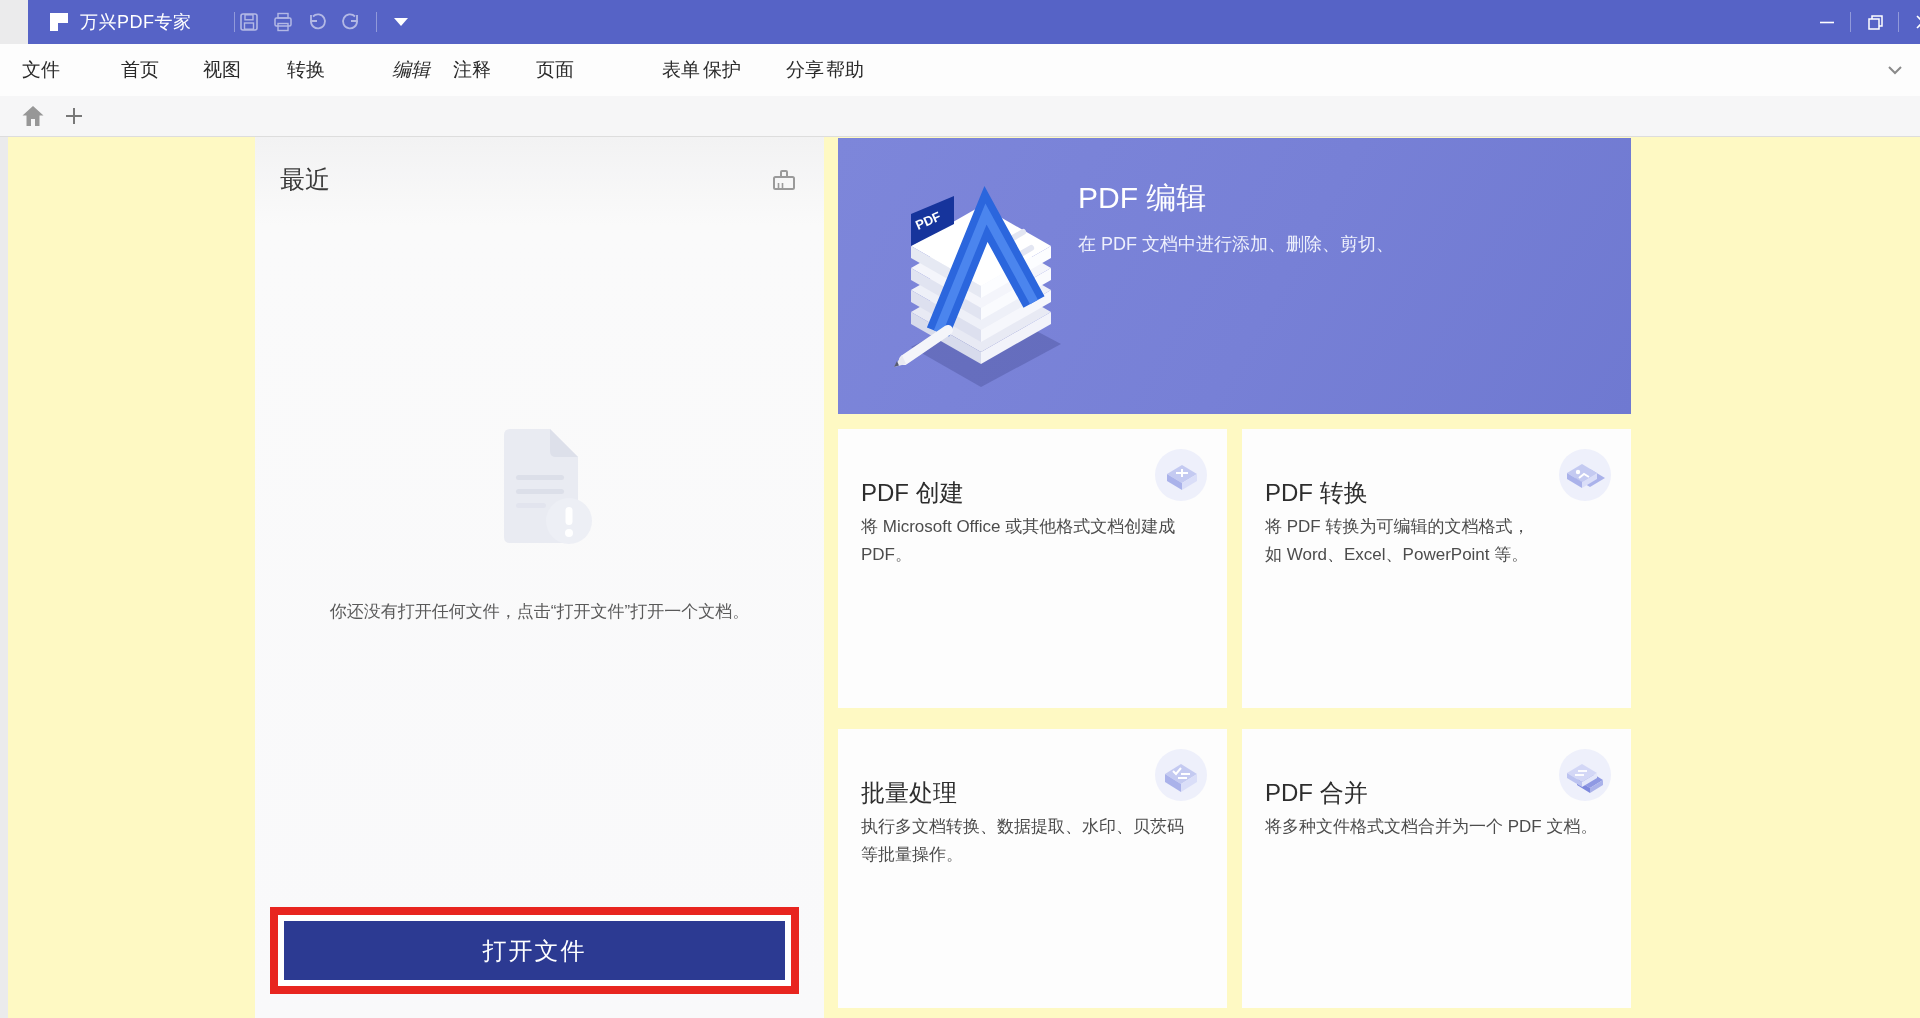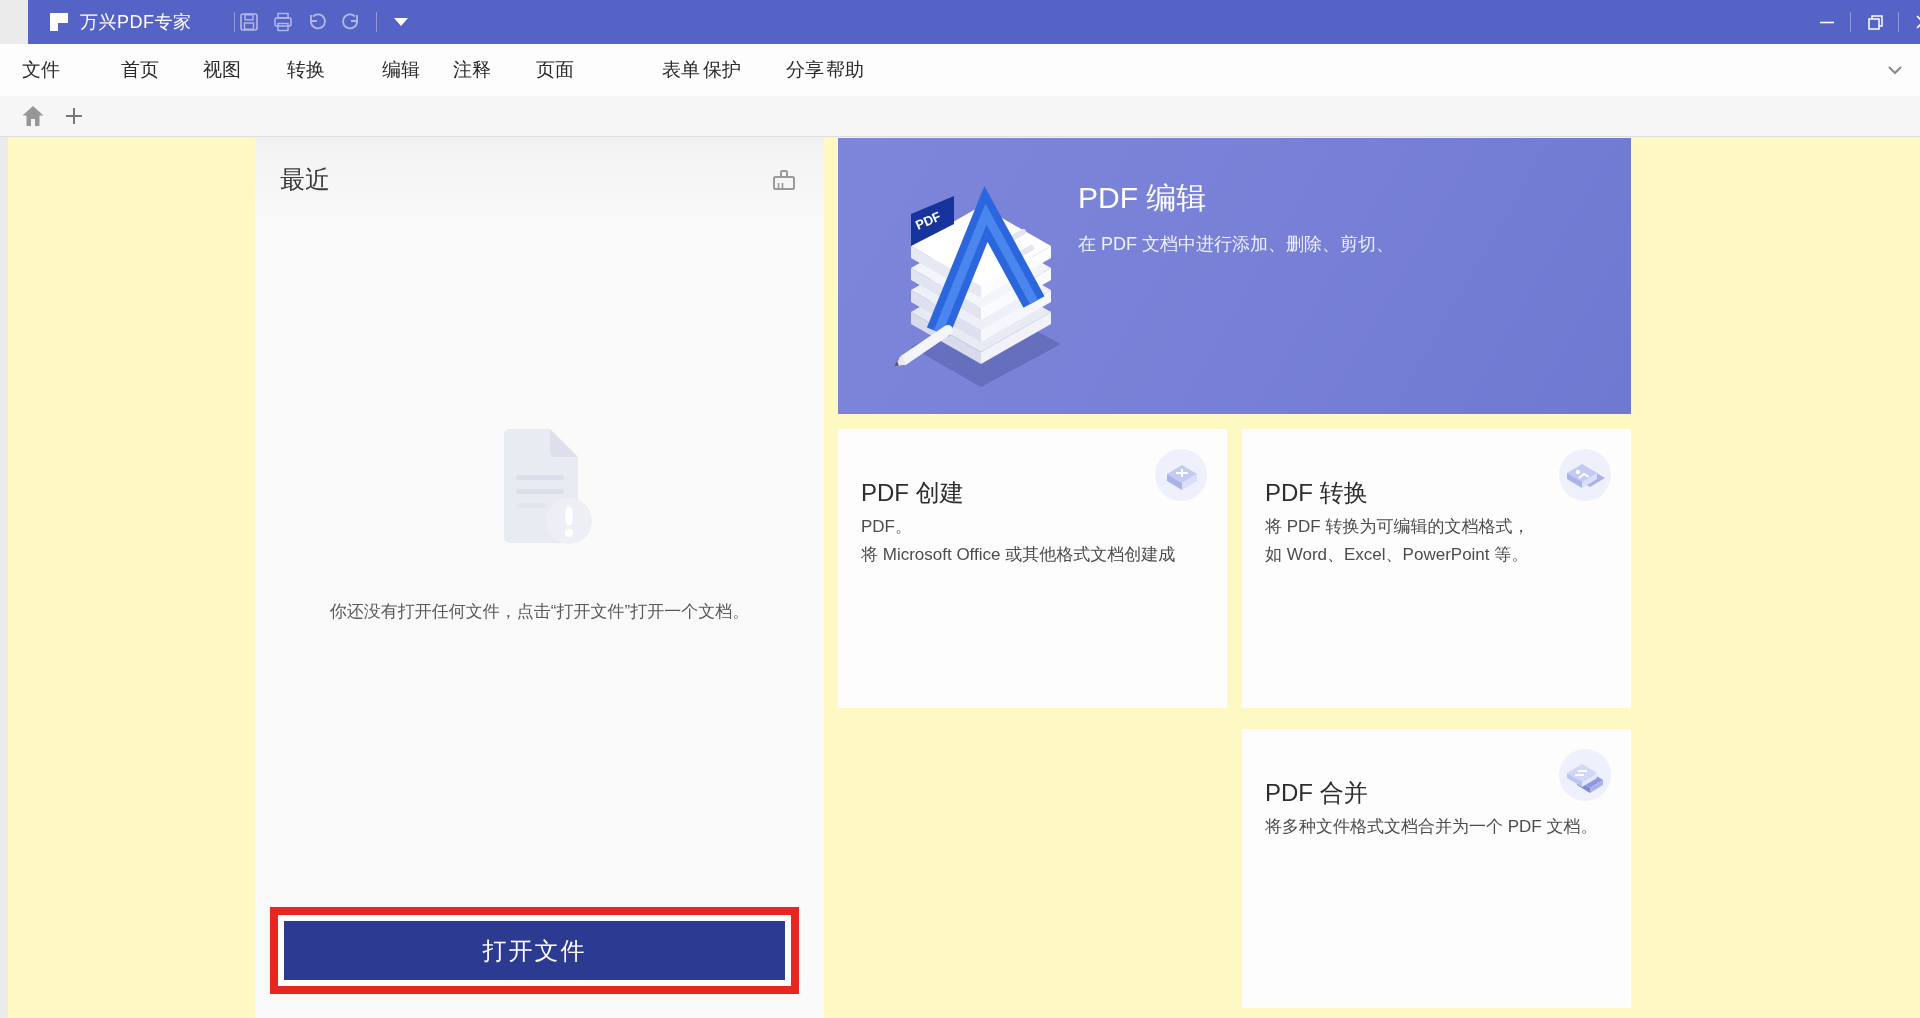--- a/index.html
+++ b/index.html
@@ -163,21 +163,21 @@
       <line x1="14" y1="2" x2="2" y2="14" stroke="#ffffff" stroke-width="1.6"></line>
     </svg>
   </div>
 </div>
 
 <div class="menubar">
   <span class="menu-item" style="left:22px;">文件</span>
   <span class="menu-item" style="left:121px;">首页</span>
   <span class="menu-item" style="left:203px;">视图</span>
   <span class="menu-item" style="left:287px;">转换</span>
-  <span class="menu-item" style="left:382px;">编辑</span>
+  <span class="menu-item" style="left:392px;font-style:italic;">编辑</span>
   <span class="menu-item" style="left:453px;">注释</span>
   <span class="menu-item" style="left:536px;">页面</span>
   <span class="menu-item" style="left:630px;margin-left:32px;">表单</span>
   <span class="menu-item" style="left:703px;">保护</span>
   <span class="menu-item" style="left:786px;">分享</span>
   <span class="menu-item" style="left:826px;">帮助</span>
   <svg class="menu-collapse" viewBox="0 0 22 20">
     <polyline points="5,7 11,13 17,7" fill="none" stroke="#8a8a8a" stroke-width="2"></polyline>
   </svg>
 </div>
@@ -264,42 +264,58 @@
     <svg class="cs-icon" width="56" height="56" viewBox="0 0 56 56">
       <circle cx="28" cy="28" r="26" fill="#eef0fb"></circle>
       <polygon points="14,27 29,18 44,27 29,36" fill="#c4caf1"></polygon>
       <polygon points="14,27 14,34 29,43 29,36" fill="#aab2ea"></polygon>
       <polygon points="44,27 44,34 29,43 29,36" fill="#dadef8"></polygon>
       <line x1="29" y1="22" x2="29" y2="30" stroke="#ffffff" stroke-width="2"></line>
       <line x1="23" y1="26" x2="35" y2="26" stroke="#ffffff" stroke-width="2"></line>
     </svg>
     <div class="cs-title">PDF 创建</div>
     <div class="cs-desc">
+      <div>将 Microsoft Office 或其他格式文档创建成</div>
       <div>PDF。</div>
-      <div>将 Microsoft Office 或其他格式文档创建成</div>
     </div>
   </div>
 
   <div class="card-small pos-convert">
     <svg class="cs-icon" width="56" height="56" viewBox="0 0 56 56">
       <circle cx="28" cy="28" r="26" fill="#eef0fb"></circle>
       <polygon points="18,31 33,22 48,31 33,40" fill="#aab2ea"></polygon>
       <polygon points="10,26 25,17 40,26 25,35" fill="#c4caf1"></polygon>
       <polygon points="10,26 10,32 25,41 25,35" fill="#aab2ea"></polygon>
       <polygon points="40,26 40,32 25,41 25,35" fill="#dadef8"></polygon>
       <circle cx="21" cy="25" r="2.2" fill="#ffffff"></circle>
       <polyline points="22,31 27,27 32,30" fill="none" stroke="#ffffff" stroke-width="2"></polyline>
     </svg>
     <div class="cs-title">PDF 转换</div>
     <div class="cs-desc">
       <div>将 PDF 转换为可编辑的文档格式，</div>
       <div>如 Word、Excel、PowerPoint 等。</div>
     </div>
   </div>
 
+  <div class="card-small pos-batch">
+    <svg class="cs-icon" width="56" height="56" viewBox="0 0 56 56">
+      <circle cx="28" cy="28" r="26" fill="#eef0fb"></circle>
+      <polygon points="12,27 28,17 44,27 28,37" fill="#c4caf1"></polygon>
+      <polygon points="12,27 12,35 28,45 28,37" fill="#aab2ea"></polygon>
+      <polygon points="44,27 44,35 28,45 28,37" fill="#dadef8"></polygon>
+      <polyline points="20,24 23,27 28,21" fill="none" stroke="#ffffff" stroke-width="2"></polyline>
+      <line x1="28" y1="27" x2="37" y2="27" stroke="#ffffff" stroke-width="2"></line>
+      <line x1="25" y1="31" x2="34" y2="31" stroke="#ffffff" stroke-width="2"></line>
+    </svg>
+    <div class="cs-title">批量处理</div>
+    <div class="cs-desc">
+      <div>执行多文档转换、数据提取、水印、贝茨码</div>
+      <div>等批量操作。</div>
+    </div>
+  </div>
 
   <div class="card-small pos-merge">
     <svg class="cs-icon" width="56" height="56" viewBox="0 0 56 56">
       <circle cx="28" cy="28" r="26" fill="#eef0fb"></circle>
       <polygon points="20,33 33,25 46,33 33,41" fill="#8f99e3"></polygon>
       <polygon points="20,33 20,38 33,46 33,41" fill="#7d88dd"></polygon>
       <polygon points="46,33 46,38 33,46 33,41" fill="#aab2ea"></polygon>
       <polygon points="10,26 25,17 40,26 25,35" fill="#d3d7f6"></polygon>
       <polygon points="10,26 10,31 25,40 25,35" fill="#bcc3f0"></polygon>
       <polygon points="40,26 40,31 25,40 25,35" fill="#e4e7fa"></polygon>

